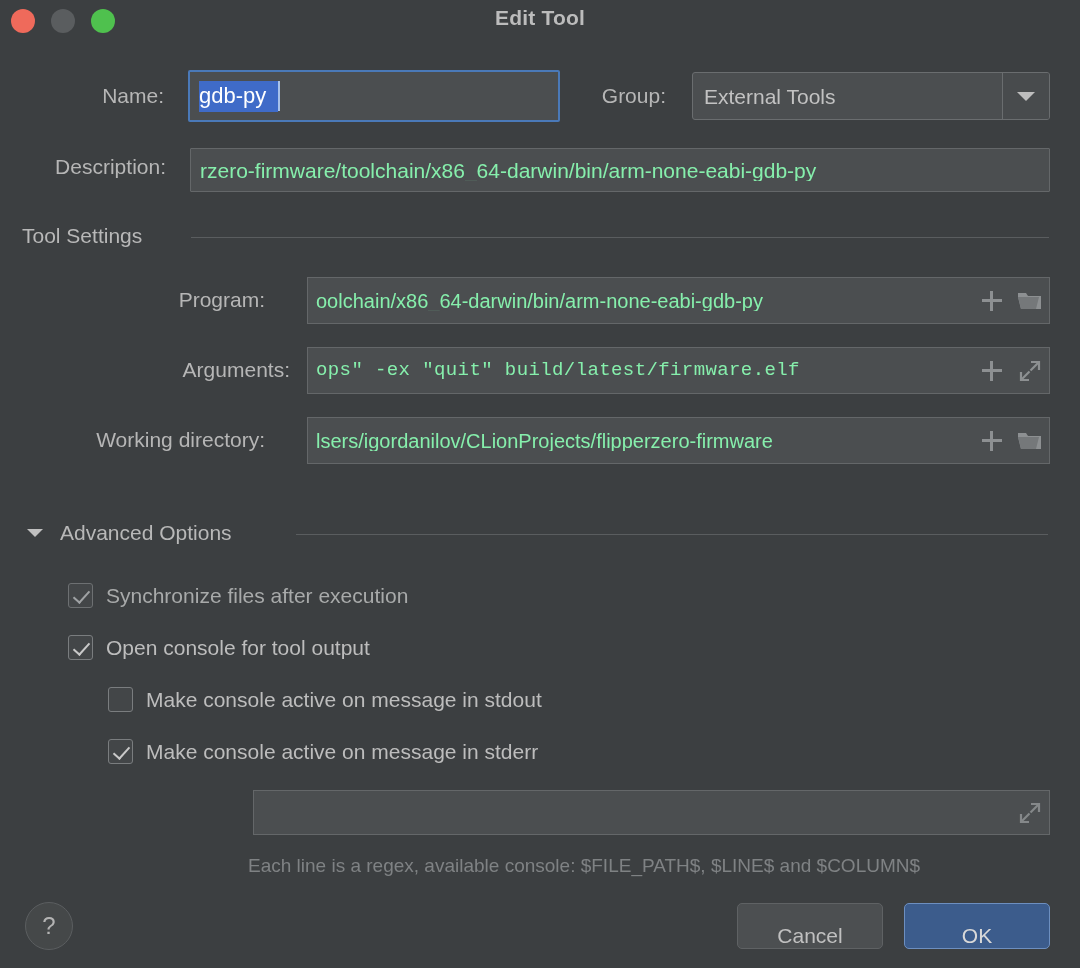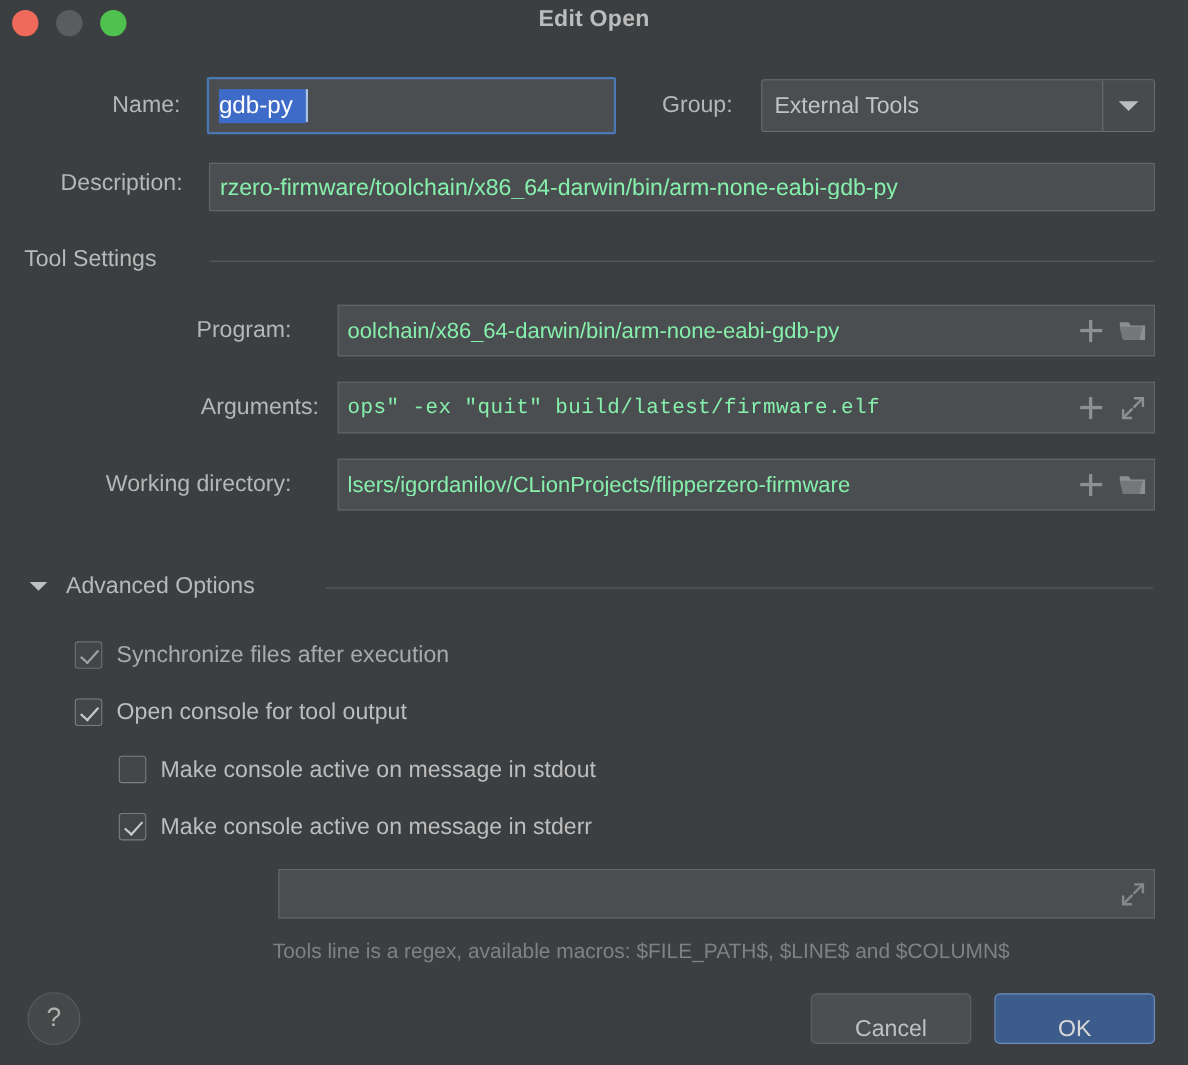--- a/index.html
+++ b/index.html
@@ -273,21 +273,21 @@
 </style>
 </head>
 <body>
 
 <div id="dialog">
 
   <div class="titlebar">
     <div class="traffic close"></div>
     <div class="traffic min"></div>
     <div class="traffic max"></div>
-    <div class="window-title">Edit Open</div>
+    <div class="window-title">Edit Tool</div>
   </div>
 
   <div class="row-label" style="left:0px; top:84px; width:164px;">Name:</div>
 
   <div class="field" id="name-field">
     <span class="sel">gdb-py</span>
     <span id="name-caret"></span>
   </div>
 
   <div class="row-label" style="left:520px; top:84px; width:146px;">Group:</div>
@@ -381,21 +381,21 @@
     <span class="iconbtn">
       <svg width="24" height="24" viewBox="0 0 24 24" aria-hidden="true">
         <path d="M13 3 H21 V11" fill="none" stroke="#85888a" stroke-width="2.2"></path>
         <path d="M20.5 3.5 L12.5 11.5" stroke="#85888a" stroke-width="2.2"></path>
         <path d="M11 21 H3 V13" fill="none" stroke="#85888a" stroke-width="2.2"></path>
         <path d="M3.5 20.5 L11.5 12.5" stroke="#85888a" stroke-width="2.2"></path>
       </svg>
     </span>
   </div>
 
-  <div class="hint" style="left:248px; top:855px;">Tools line is a regex, available macros: $FILE_PATH$, $LINE$ and $COLUMN$</div>
+  <div class="hint" style="left:248px; top:855px;">Each line is a regex, available console: $FILE_PATH$, $LINE$ and $COLUMN$</div>
 
   <div class="helpbtn">
     <span>?</span>
   </div>
   <div class="btn" id="cancel-btn">
     <span>Cancel</span>
   </div>
   <div class="btn" id="ok-btn">
     <span>OK</span>
   </div>

